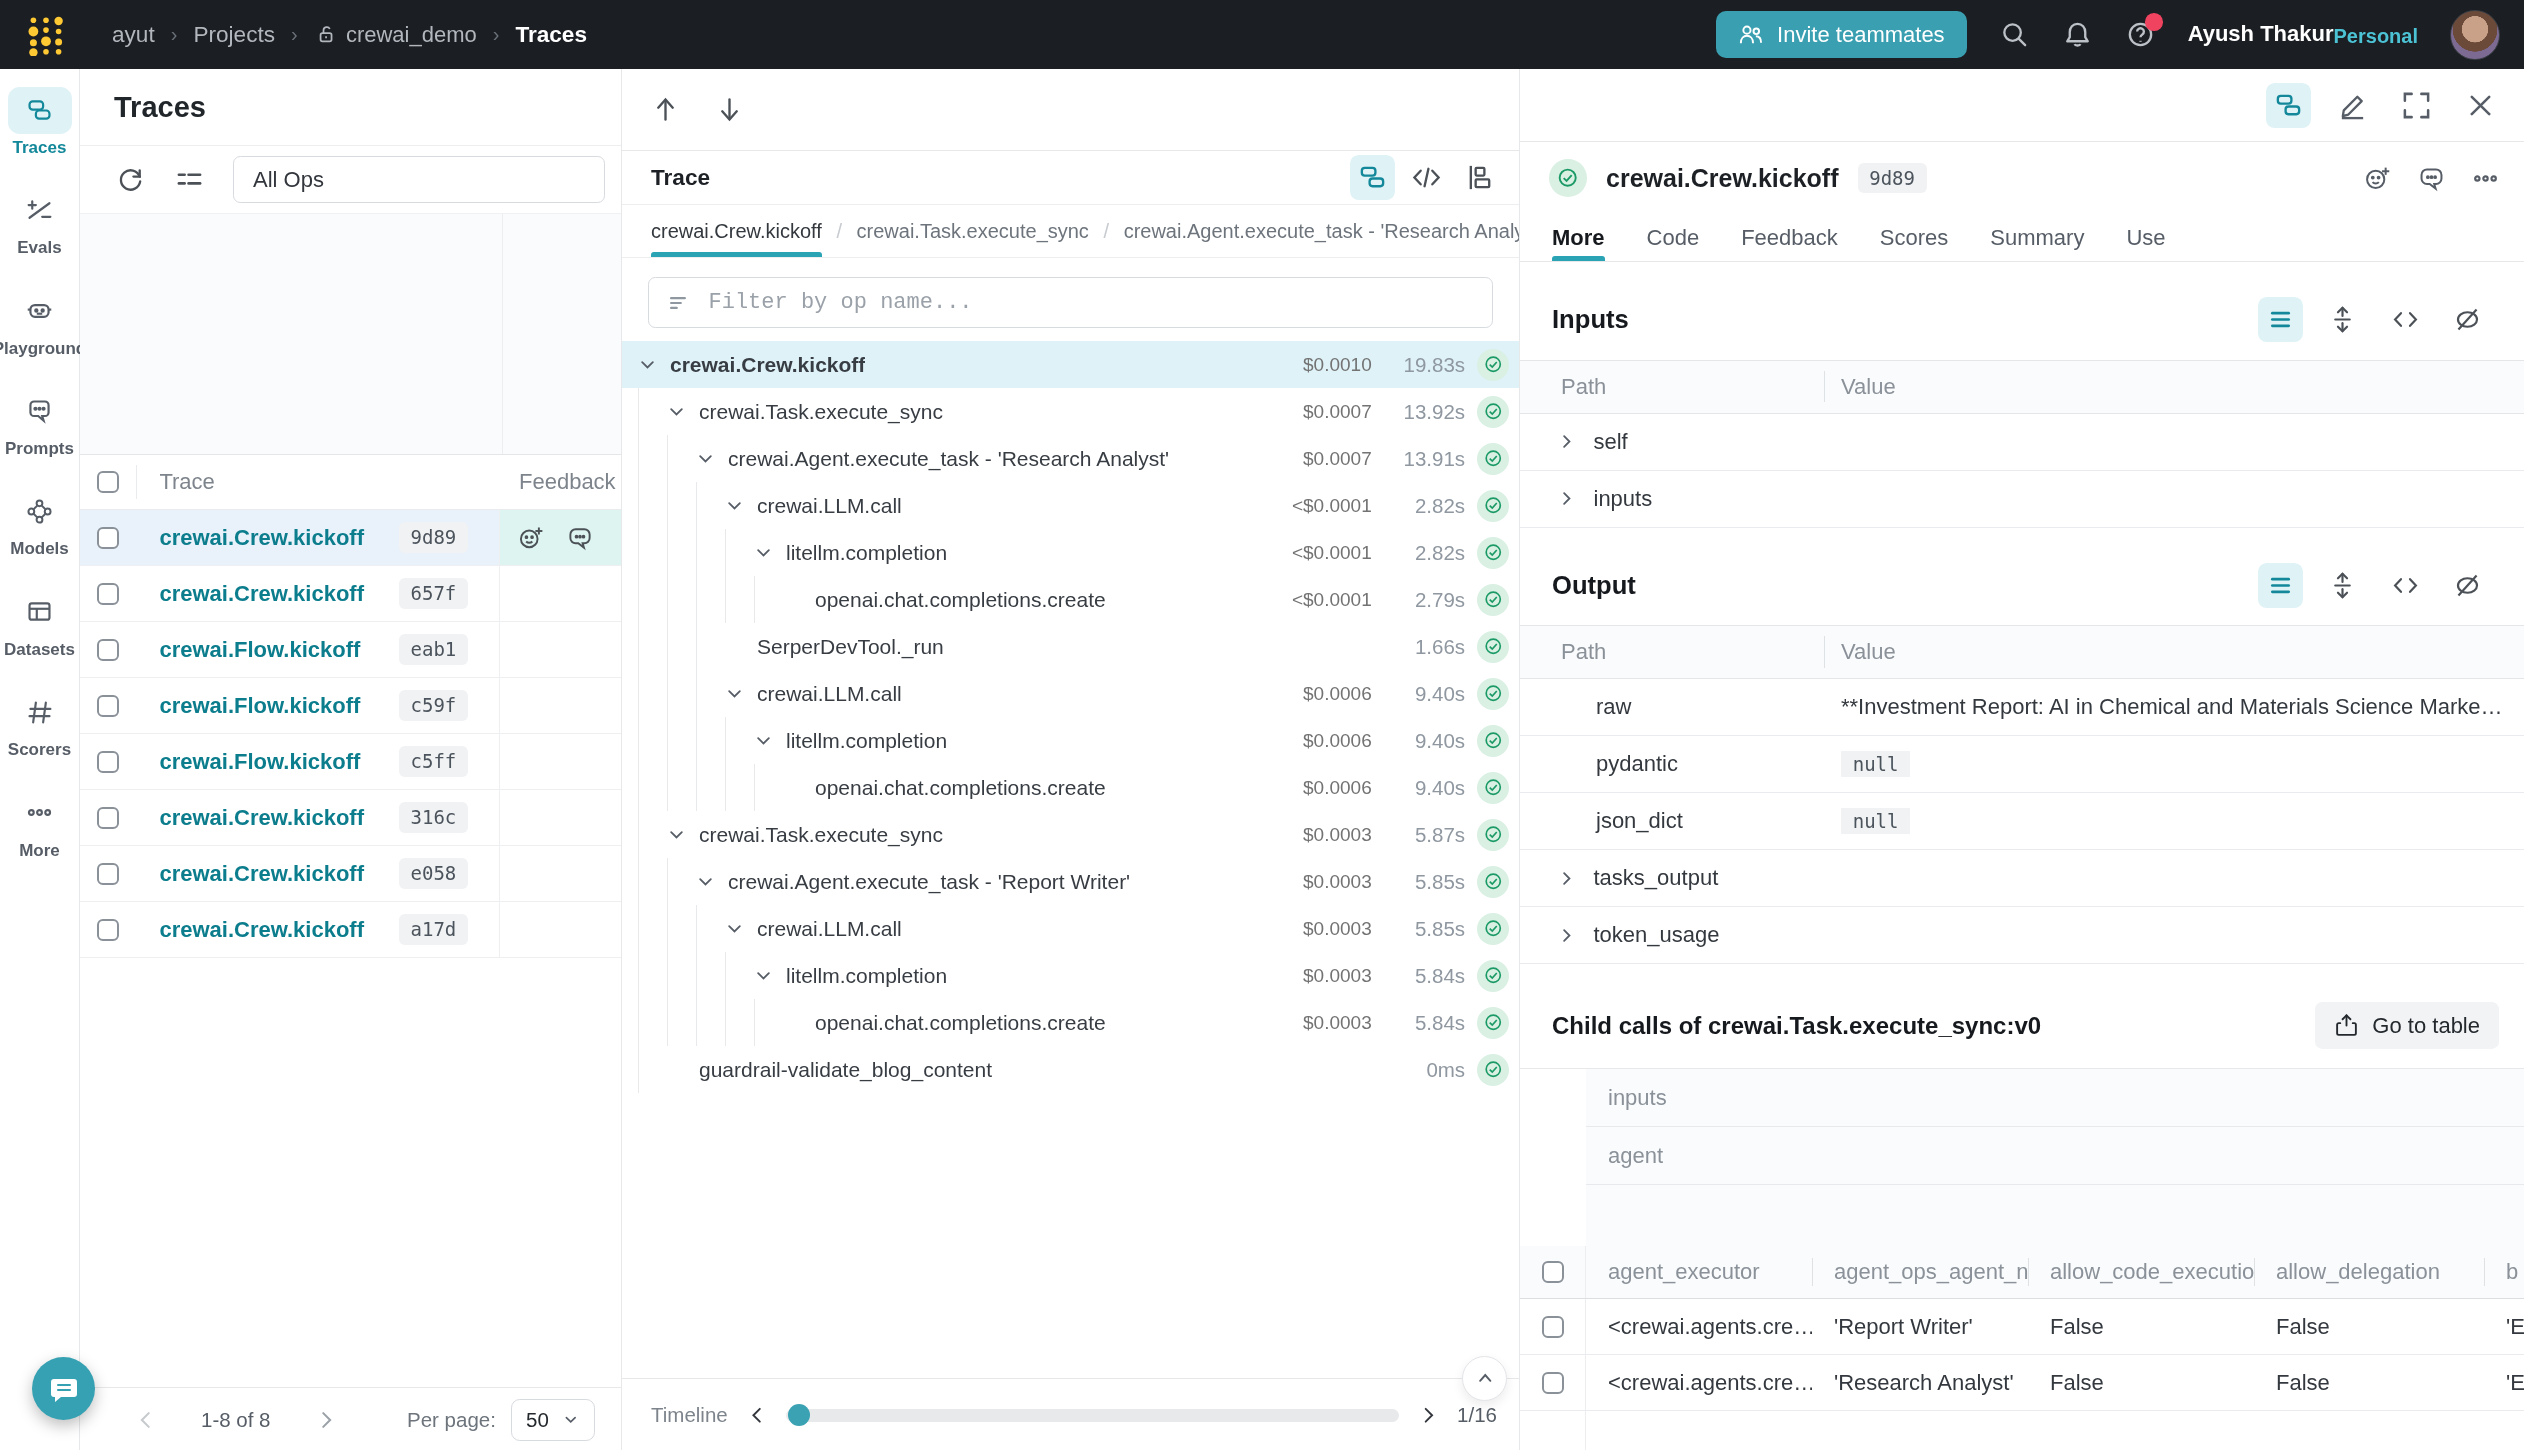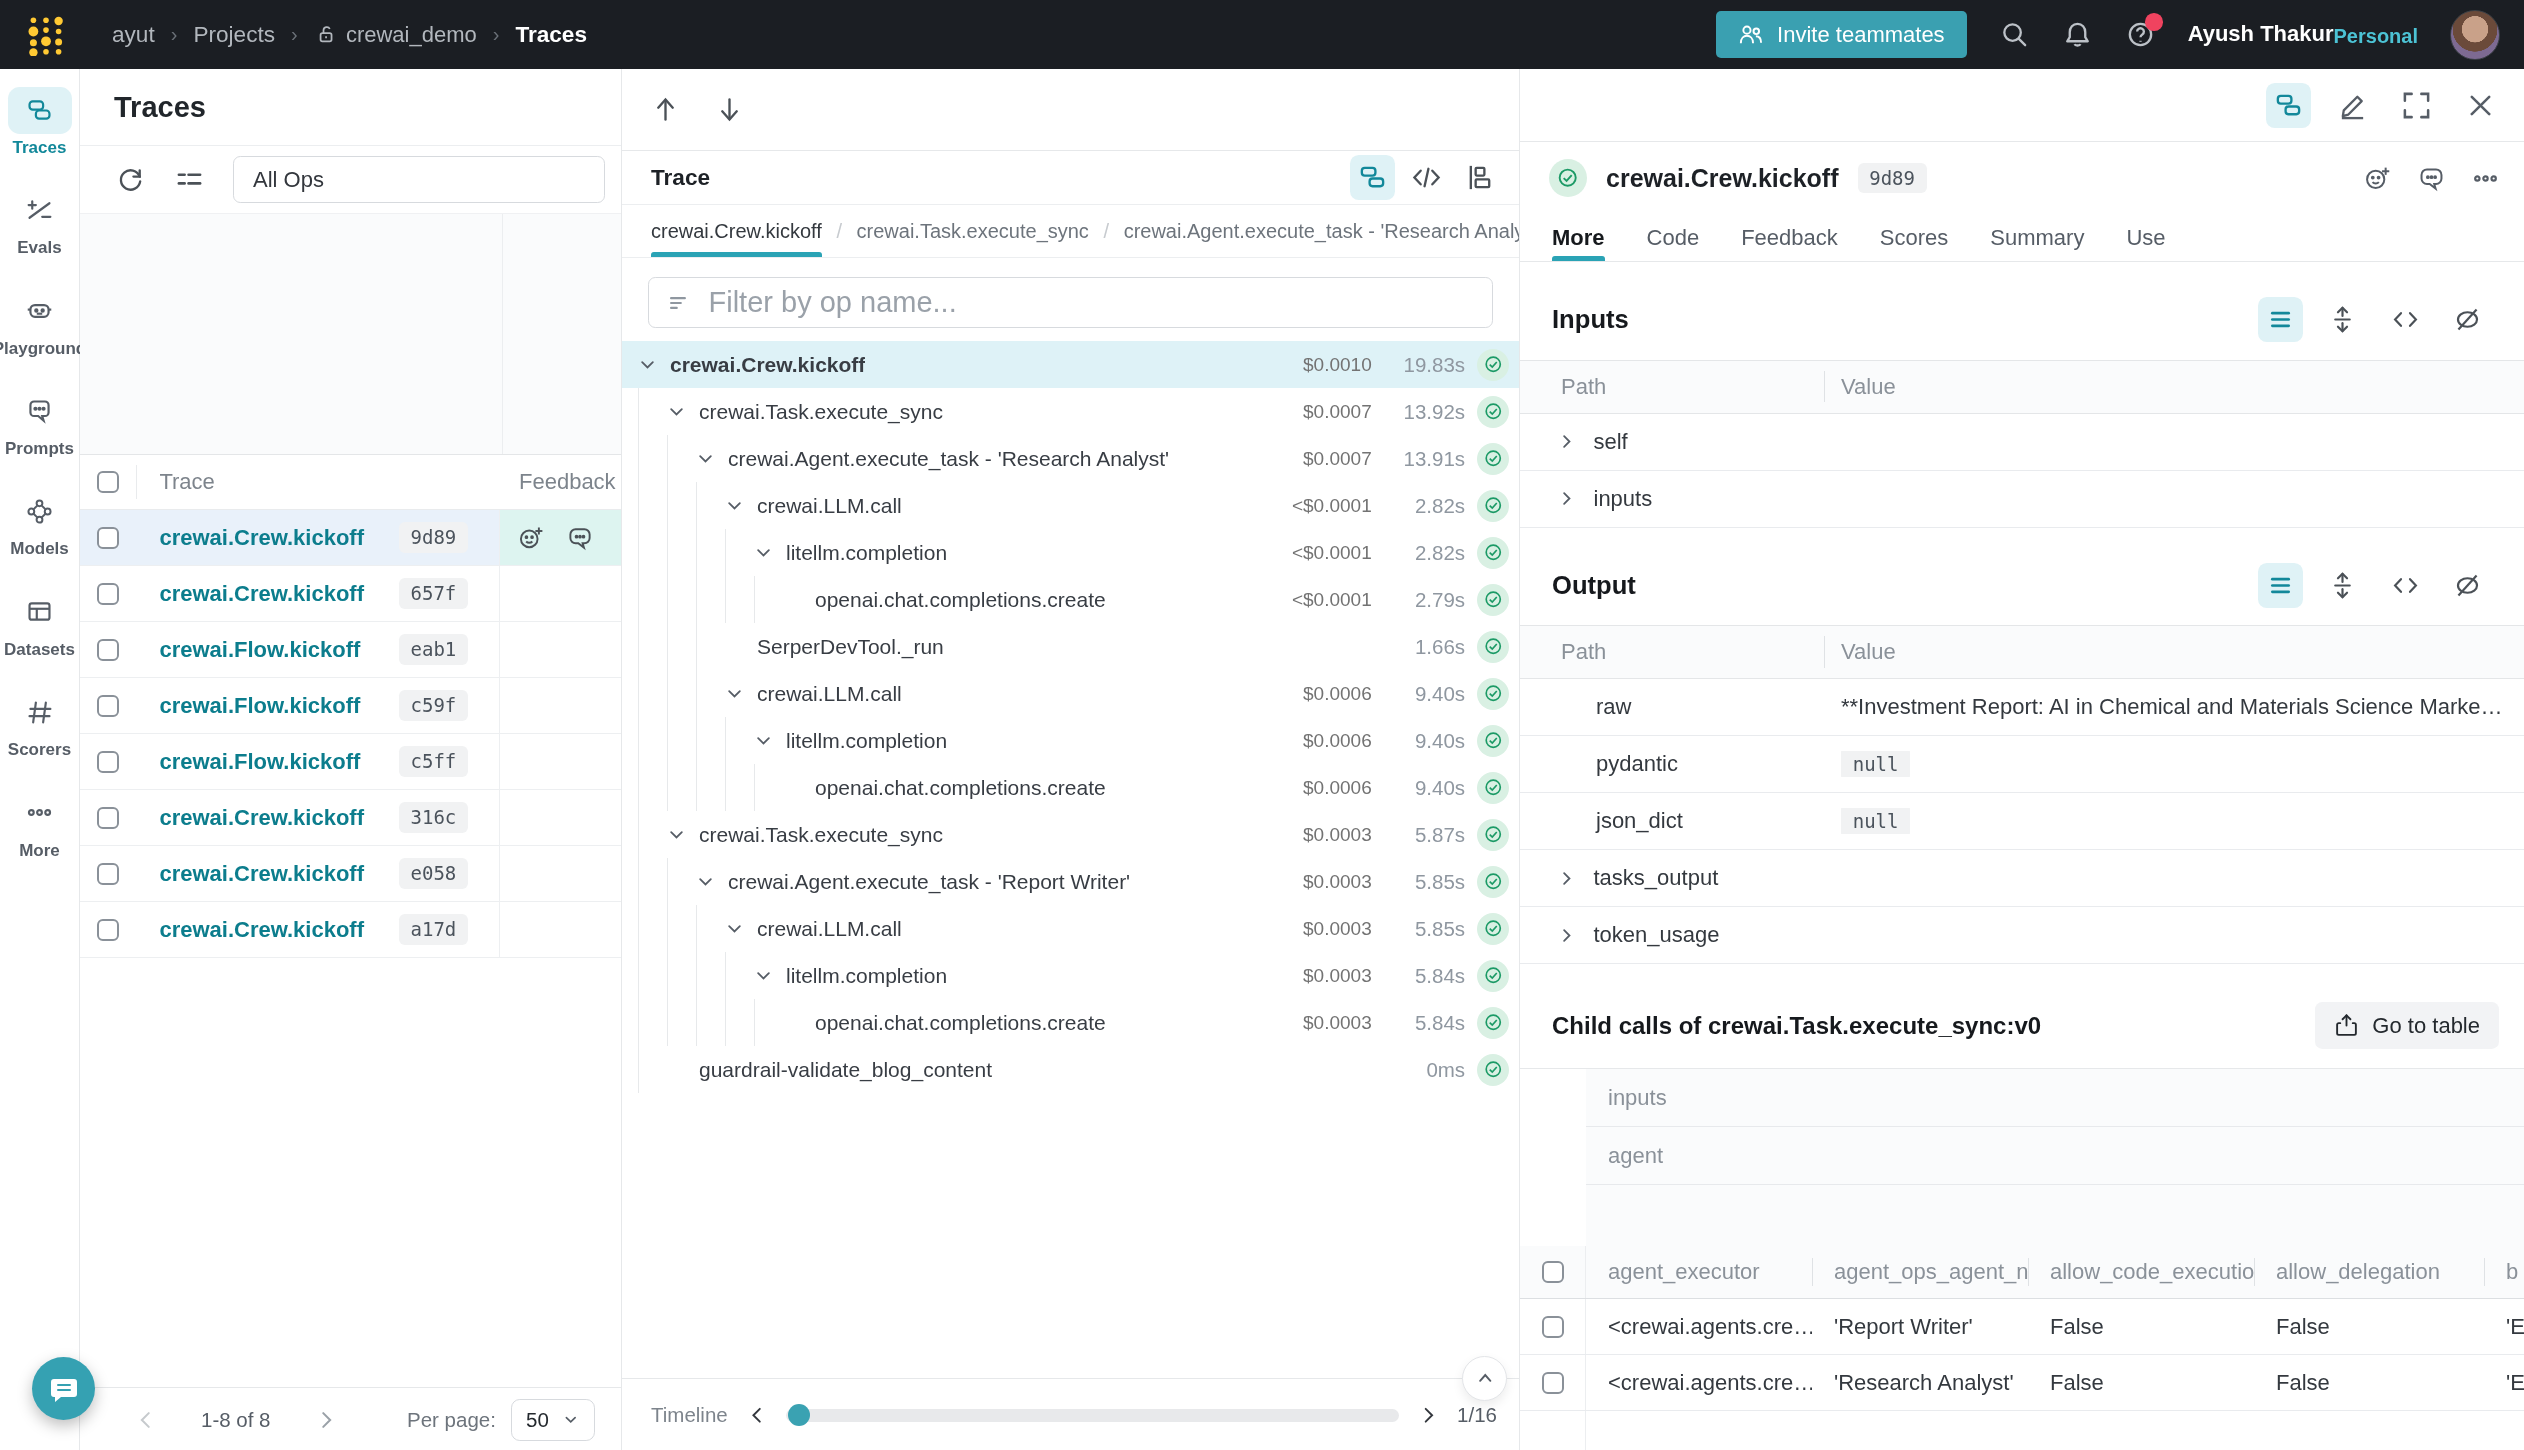--- a/index.html
+++ b/index.html
@@ -10,21 +10,21 @@
 
   
   .topbar{height:69px;flex:0 0 auto;background:#1b1e23;display:flex;align-items:center;padding:0 25px;gap:13px}
   .logo{margin-right:32px}
   .crumbs{display:flex;align-items:center;gap:16px;white-space:nowrap}
   .crumb{color:#b2b7bd;font-size:22.6px}
   .crumb-sep{color:#6b7178;font-size:20px}
   .crumb.current{color:#fff;font-weight:700}
   .crumb-proj{display:flex;align-items:center;gap:8.8px;color:#b2b7bd}
   .tb-right{margin-left:auto;display:flex;align-items:center;gap:32px}
-  .invite-btn{background:#3aa0b1;color:#fff;border:none;height:47px;border-radius:5px;display:flex;align-items:center;gap:13px;padding:0 22px;font-size:22px;font-family:inherit;cursor:pointer}
+  .invite-btn{background:#3aa0b1;color:#fff;border:none;height:47px;border-radius:10px;display:flex;align-items:center;gap:13px;padding:0 22px;font-size:22px;font-family:inherit;cursor:pointer}
   .tb-icon{color:#bcc1c7;position:relative;cursor:pointer}
   .tb-dot{position:absolute;top:-5.8px;right:-7.3px;width:17.5px;height:17.5px;border-radius:50%;background:#f0435f}
   .tb-user{display:flex;flex-direction:row;align-items:flex-end;line-height:1.2;cursor:pointer}
   .tb-user .uname{color:#fff;font-size:22px;font-weight:700}
   .tb-user .uscope{color:#4cc3d5;font-size:20px;font-weight:600}
   .avatar{width:50px;height:50px;border-radius:50%;background:radial-gradient(circle at 50% 38%, #c9a189 0 34%, #6b4a3a 35% 58%, #7d6a92 59% 100%);border:1.5px solid #3a3f45;cursor:pointer}
 
   
   .main{flex:1;display:flex;min-height:0}
 
@@ -75,21 +75,21 @@
   .tp-bar{height:54px;flex:0 0 auto;border-bottom:1.5px solid #eceef0;display:flex;align-items:center;padding:0 16px 0 29px;font-size:22.6px;font-weight:700;color:#1d2126}
   .viewgroup{margin-left:auto;display:flex;align-items:center;gap:8.8px;color:#4b5157}
   .pill-ic{width:45px;height:45px;border-radius:8.8px;display:flex;align-items:center;justify-content:center;cursor:pointer}
   .pill-ic.active{background:#dff2f6;color:#12889a}
   .tp-crumbs{height:53px;flex:0 0 auto;border-bottom:1.5px solid #eceef0;display:flex;gap:0;padding-left:29px;font-size:20px;color:#6d747c;white-space:nowrap;overflow:hidden}
   .tcrumb{display:flex;align-items:center;height:100%;position:relative;cursor:pointer;flex:0 0 auto}
   .tcrumb.active{color:#34393f}
   .tcrumb.active::after{content:"";position:absolute;left:0;right:0;bottom:0;height:5.1px;background:#2aa3b5;border-radius:2.9px 2.9px 0 0}
   .tsep{color:#c7cbcf;margin:0 14.6px;display:flex;align-items:center}
   .tp-filter{margin:19px 26px 13px;height:51px;flex:0 0 auto;border:1.5px solid #d7dade;border-radius:7.3px;display:flex;align-items:center;gap:16px;padding:0 17.5px;color:#8f97a0}
-  .tp-filter input{border:none;outline:none;flex:1;font-size:29px;font-family:Liberation Sans, sans-serif;color:#4d7c0f;background:transparent}
+  .tp-filter input{border:none;outline:none;flex:1;font-size:22px;font-family:Liberation Mono, monospace;color:#4d7c0f;background:transparent}
   .tp-filter input::placeholder{color:#9aa1a9}
   .tree{flex:1;min-height:0;overflow:hidden}
   .trow{height:47px;display:flex;align-items:center;padding:0 10.2px 0 16px;font-size:21px;color:#383d44;cursor:pointer}
   .trow.selected{background:#def2f7;font-weight:600}
   .gl{width:29px;flex:0 0 auto;align-self:stretch;background:linear-gradient(to right,#e7e9eb 1.5px,transparent 0)}
   .chv{width:32px;flex:0 0 auto;display:flex;align-items:center;justify-content:flex-start;color:#565d66}
   .sp{width:32px;flex:0 0 auto}
   .tname{white-space:nowrap;overflow:hidden;text-overflow:ellipsis;margin-right:11.7px}
   .tcost{margin-left:auto;flex:0 0 auto;width:117px;text-align:right;color:#737373;font-size:19px;font-weight:400}
   .tdur{flex:0 0 auto;width:89px;text-align:right;color:#8f97a0;font-size:20.5px;font-weight:400;margin:0 11.7px 0 4.4px}

